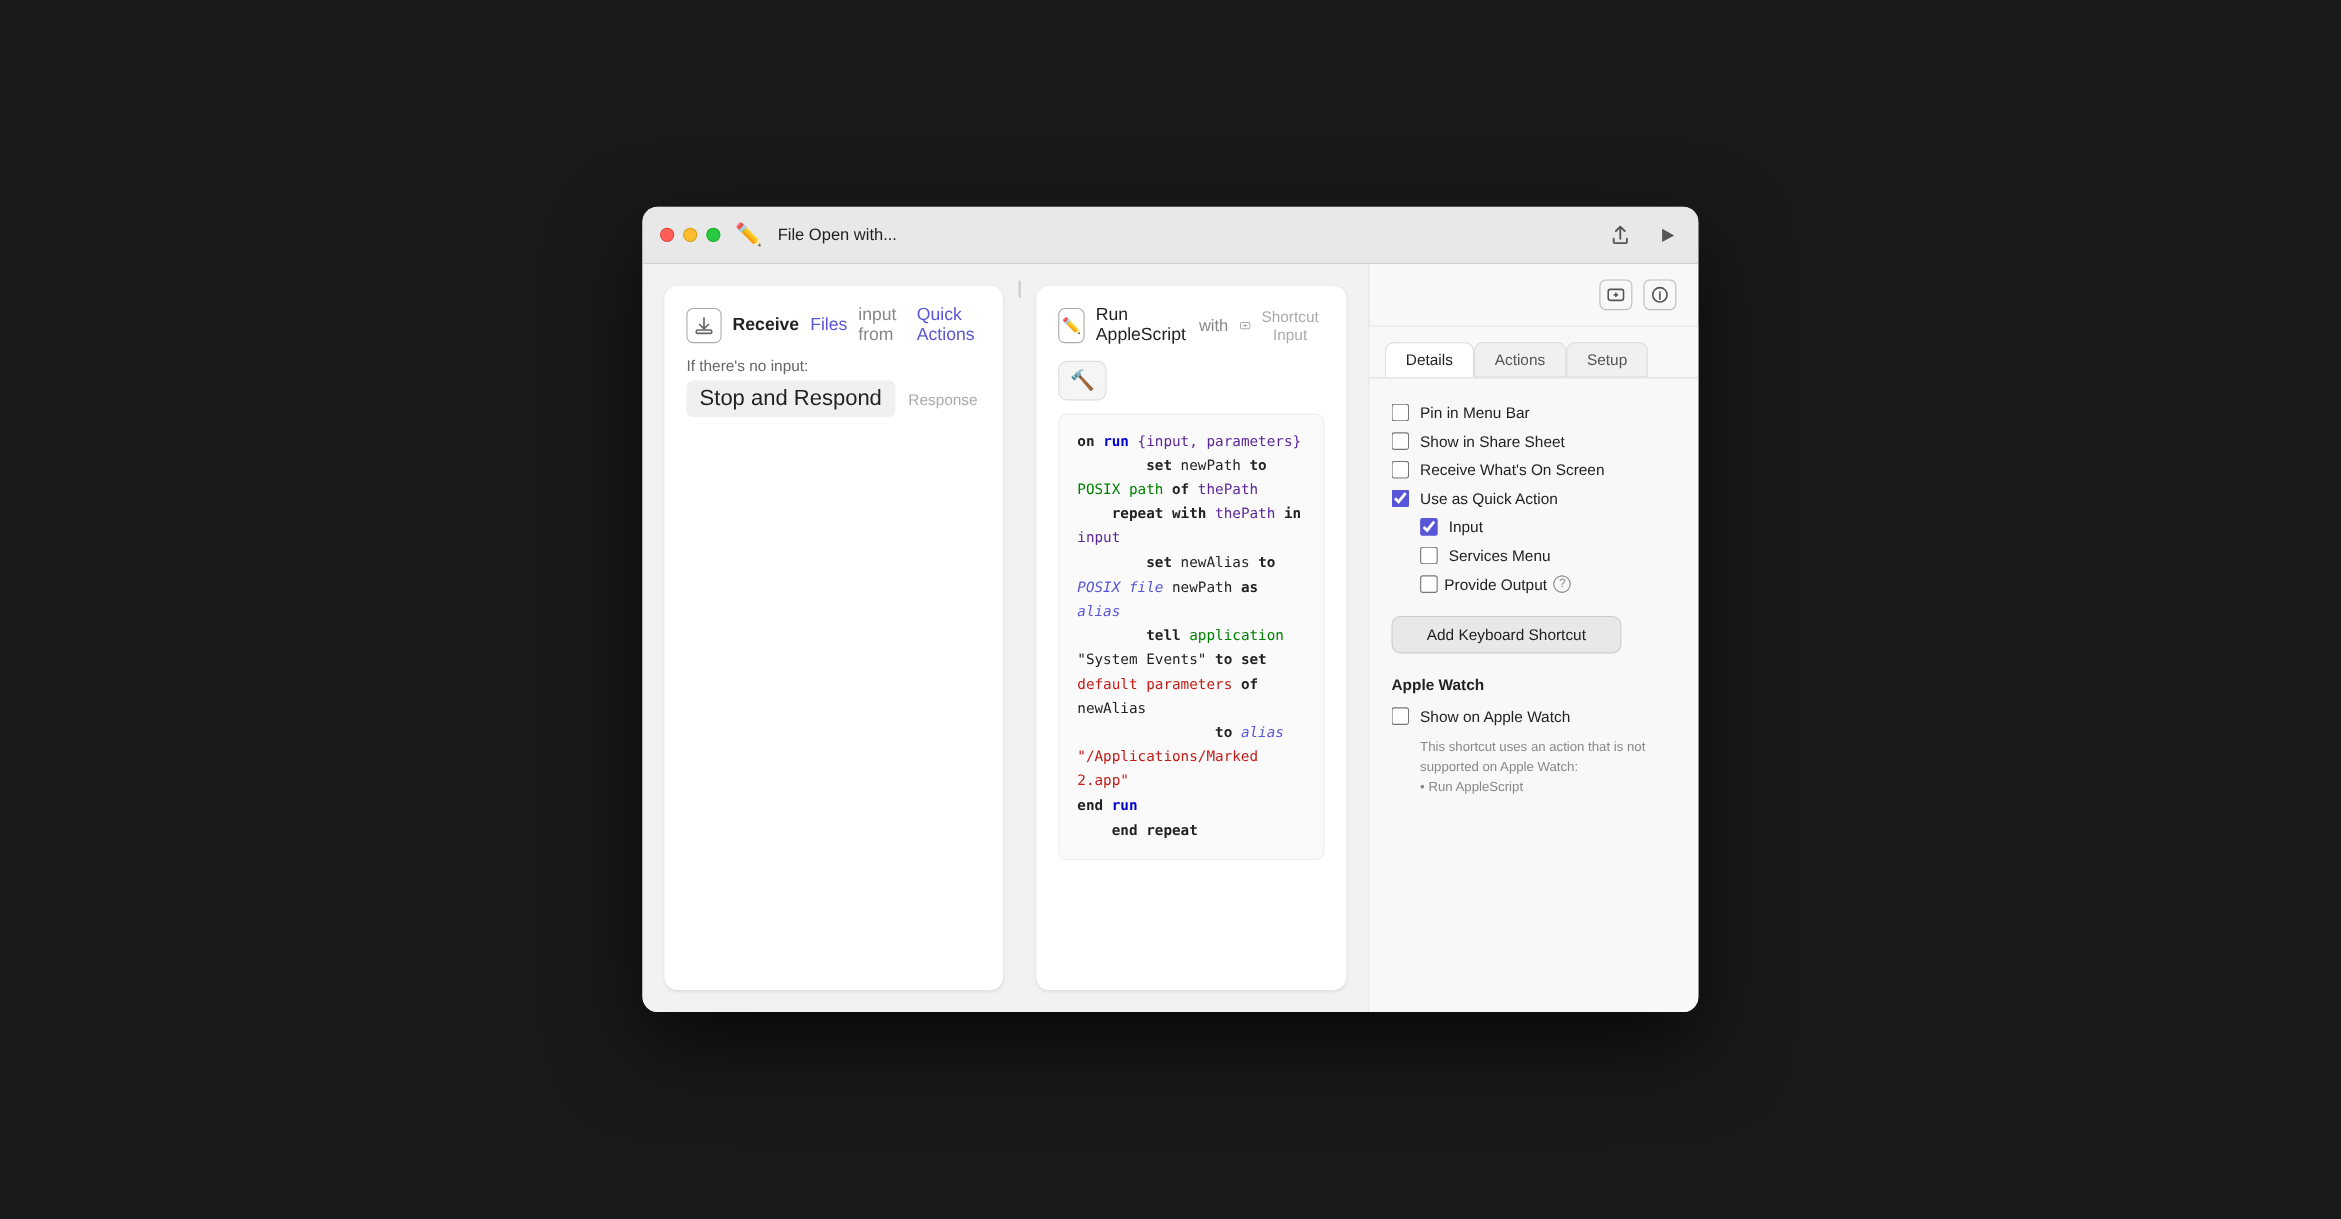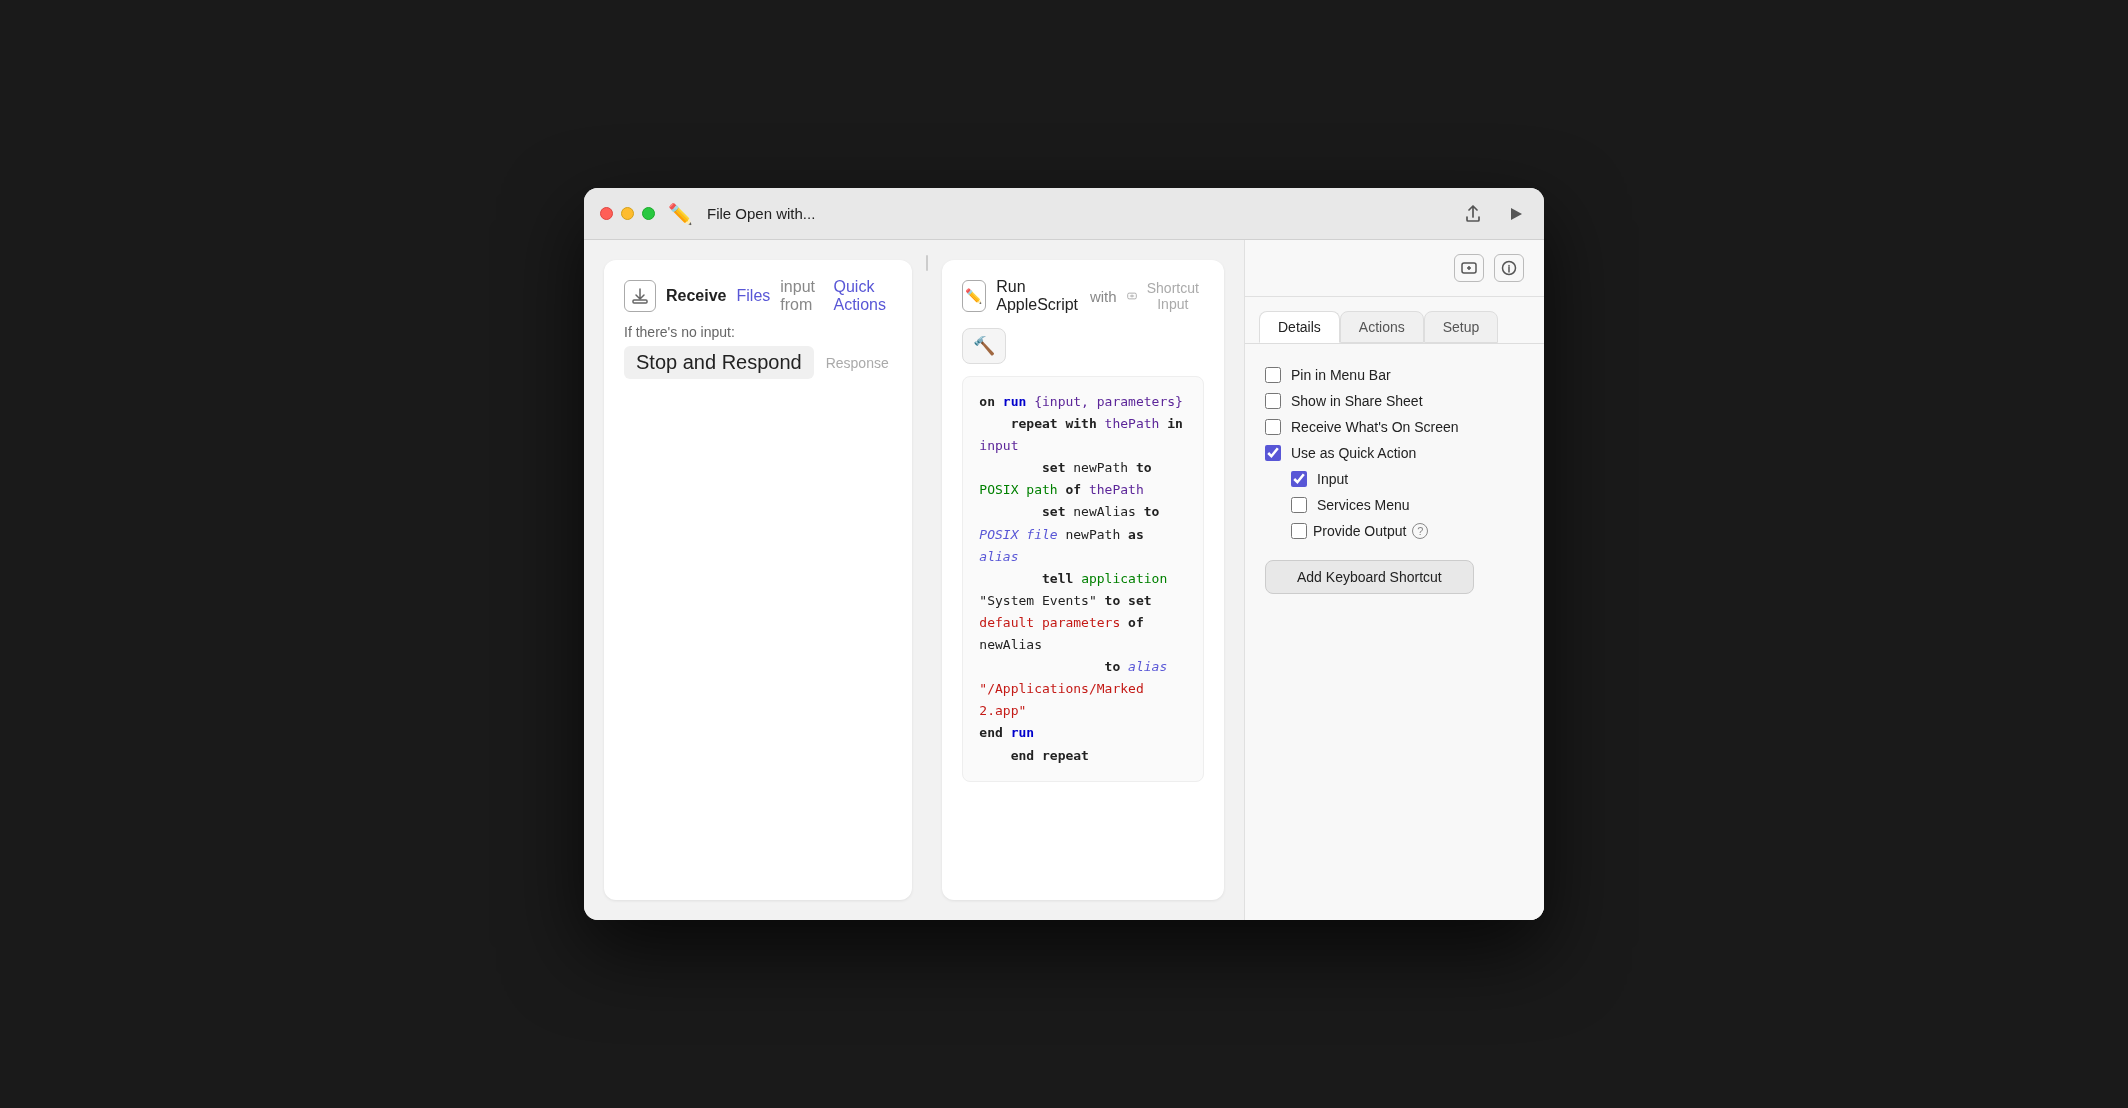--- a/index.html
+++ b/index.html
@@ -406,24 +406,24 @@
 
         <button class="hammer-btn">
           <span>🔨</span>
         </button>
 
         <div class="code-block">
           <div>
             <span class="kw">on </span><span class="kw2">run</span><span style="color:#5c2699;"> {input, parameters}</span>
           </div>
           <div>
+            <span style="color:#222;">&nbsp;&nbsp;&nbsp;&nbsp;&nbsp;&nbsp;&nbsp;&nbsp;<span class="kw">set</span> newPath <span class="kw">to</span> </span><span class="var2">POSIX path</span><span style="color:#222;"> <span class="kw">of</span> </span><span class="var">thePath</span>
+          </div>
+          <div>
             <span style="color:#222;">&nbsp;&nbsp;&nbsp;&nbsp;<span class="kw">repeat with</span> </span><span class="var">thePath</span><span style="color:#222;"> <span class="kw">in</span> </span><span class="var">input</span>
-          </div>
-          <div>
-            <span style="color:#222;">&nbsp;&nbsp;&nbsp;&nbsp;&nbsp;&nbsp;&nbsp;&nbsp;<span class="kw">set</span> newPath <span class="kw">to</span> </span><span class="var2">POSIX path</span><span style="color:#222;"> <span class="kw">of</span> </span><span class="var">thePath</span>
           </div>
           <div>
             <span style="color:#222;">&nbsp;&nbsp;&nbsp;&nbsp;&nbsp;&nbsp;&nbsp;&nbsp;<span class="kw">set</span> newAlias <span class="kw">to</span> </span><span class="fn2">POSIX file</span><span style="color:#222;"> newPath <span class="kw">as</span> </span><span class="fn3">alias</span>
           </div>
           <div>
             <span style="color:#222;">&nbsp;&nbsp;&nbsp;&nbsp;&nbsp;&nbsp;&nbsp;&nbsp;<span class="kw">tell</span> </span><span class="fn">application</span><span style="color:#222;"> "System Events" <span class="kw">to set</span> </span><span class="prop">default parameters</span><span style="color:#222;"> <span class="kw">of</span> newAlias</span>
           </div>
           <div>
             <span style="color:#222;">&nbsp;&nbsp;&nbsp;&nbsp;&nbsp;&nbsp;&nbsp;&nbsp;&nbsp;&nbsp;&nbsp;&nbsp;&nbsp;&nbsp;&nbsp;&nbsp;<span class="kw">to</span> </span><span class="fn3">alias</span><span style="color:#c41a16;"> "/Applications/Marked 2.app"</span>
           </div>
@@ -494,17 +494,27 @@
           </div>
           <div class="checkbox-row provide-output-row">
             <input type="checkbox" style="">
             <span>Provide Output</span>
             <div class="question-badge">?</div>
           </div>
         </div>
 
         <button class="add-shortcut-btn">Add Keyboard Shortcut</button>
 
+        <div class="apple-watch-section">
+          <div class="section-title">Apple Watch</div>
+          <div class="checkbox-row">
+            <input type="checkbox" style="">
+            <span>Show on Apple Watch</span>
+          </div>
+          <div class="watch-note">
+            This shortcut uses an action that is not<br>supported on Apple Watch:<br>• Run AppleScript
+          </div>
+        </div>
 
       </div>
     </div>
   </div>
 </div>
 
 </body></html>

